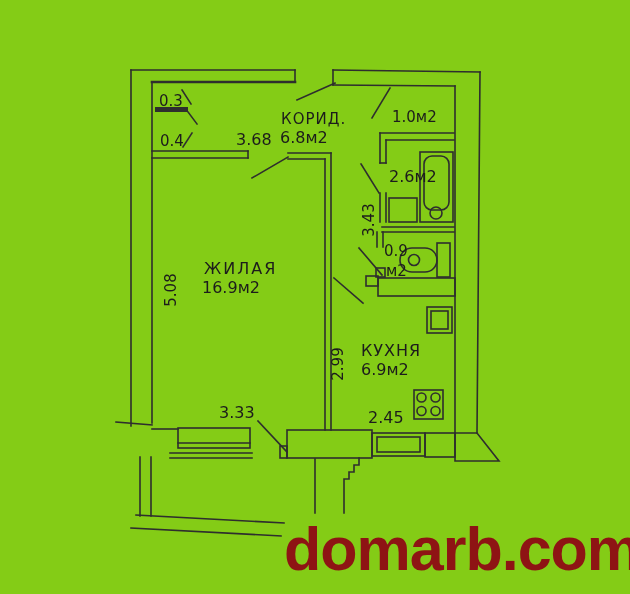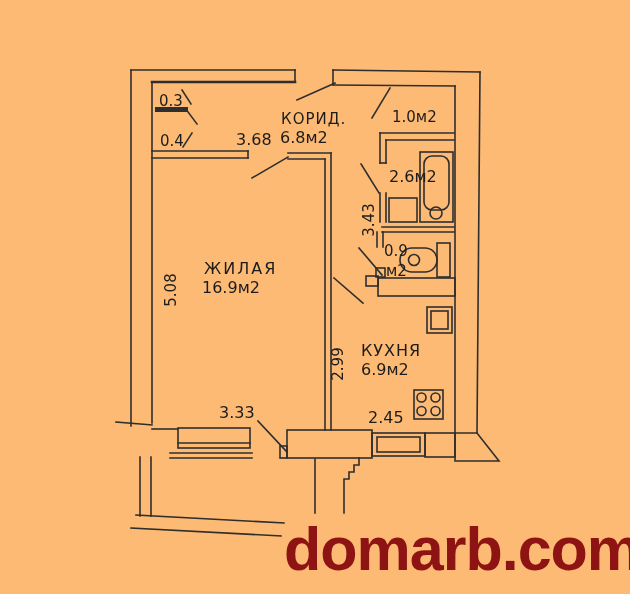--- a/index.html
+++ b/index.html
@@ -1,16 +1,16 @@
 <!DOCTYPE html>
 <html><head>
 <meta charset="utf-8">
 <style>
   html,body{margin:0;padding:0;background:#fff;}
-  .page{position:relative;width:630px;height:594px;background:#fdba74;overflow:hidden;
+  .page{position:relative;width:630px;height:594px;background:#84cc16;overflow:hidden;
         font-family:"DejaVu Sans", sans-serif;}
   svg{position:absolute;left:0;top:0;}
   .w{stroke:#2e2e2e;stroke-width:1.6;fill:none;stroke-linecap:square;stroke-linejoin:miter;}
   .w2{stroke:#2e2e2e;stroke-width:2.6;fill:none;stroke-linecap:square;}
   .fillbar{fill:#2e2e2e;stroke:none;}
   .txt{font-family:"DejaVu Sans", sans-serif;font-size:15px;fill:#1c1c1c;}
   .txtB{font-family:"DejaVu Sans", sans-serif;font-size:16px;fill:#1c1c1c;}
   .sp1{letter-spacing:1px;}
   .sp2{letter-spacing:2px;}
   .watermark{position:absolute;left:284px;top:519px;font-family:"Liberation Sans", sans-serif;

